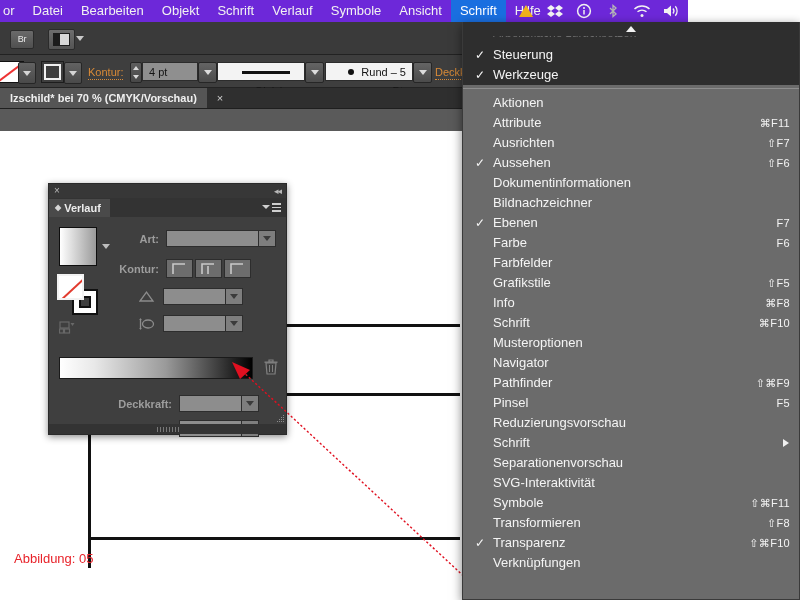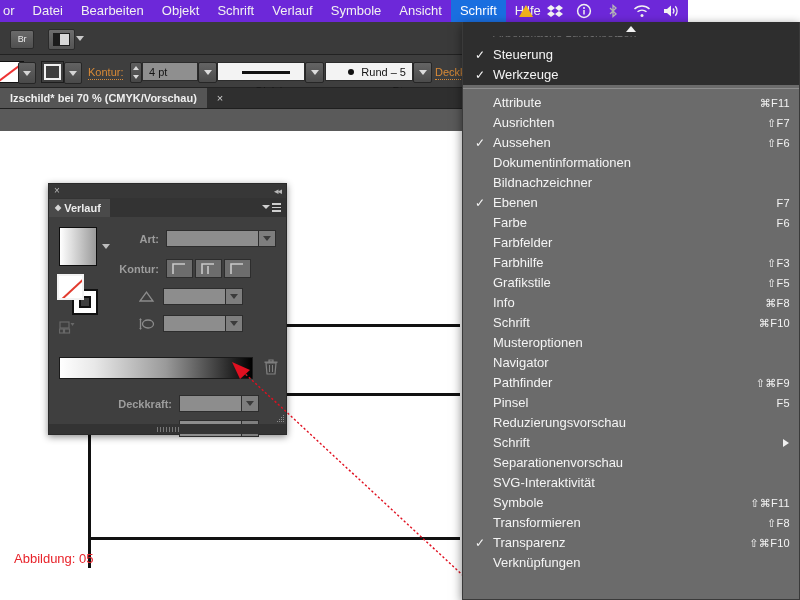--- a/index.html
+++ b/index.html
@@ -534,29 +534,29 @@
   <div class="scroll-top">
     <span class="uptri"></span>
   </div>
   <div class="cutrow darktop">
     <span>Arbeitsfläche zurücksetzen</span>
   </div>
   <div id="menu-items">
       <div class="mrow dark"><span class="chk">✓</span><span>Steuerung</span></div>
       <div class="mrow dark"><span class="chk">✓</span><span>Werkzeuge</span></div>
       <div class="msep"></div>
+      <div class="mrow"><span>Aktionen</span></div>
       <div class="mrow"><span>Attribute</span><span class="acc">⌘F11</span></div>
       <div class="mrow"><span>Ausrichten</span><span class="acc">⇧F7</span></div>
       <div class="mrow"><span class="chk">✓</span><span>Aussehen</span><span class="acc">⇧F6</span></div>
       <div class="mrow"><span>Dokumentinformationen</span></div>
       <div class="mrow"><span>Bildnachzeichner</span></div>
       <div class="mrow"><span class="chk">✓</span><span>Ebenen</span><span class="acc">F7</span></div>
       <div class="mrow"><span>Farbe</span><span class="acc">F6</span></div>
       <div class="mrow"><span>Farbfelder</span></div>
-      <div class="mrow"><span>Farbhilfe</span><span class="acc">⇧F3</span></div>
       <div class="mrow"><span>Grafikstile</span><span class="acc">⇧F5</span></div>
       <div class="mrow"><span>Info</span><span class="acc">⌘F8</span></div>
       <div class="mrow"><span>Schrift</span><span class="acc">⌘F10</span></div>
       <div class="mrow"><span>Musteroptionen</span></div>
       <div class="mrow"><span>Navigator</span></div>
       <div class="mrow"><span>Pathfinder</span><span class="acc">⇧⌘F9</span></div>
       <div class="mrow"><span>Pinsel</span><span class="acc">F5</span></div>
       <div class="mrow"><span>Reduzierungsvorschau</span></div>
       <div class="mrow"><span>Schrift</span><span class="sub"></span></div>
       <div class="mrow"><span>Separationenvorschau</span></div>

